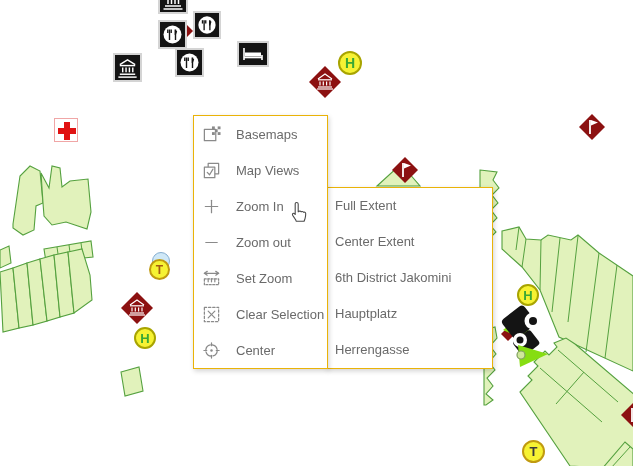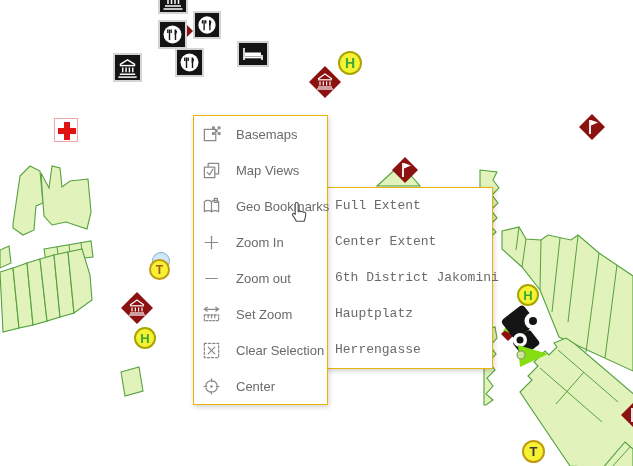--- a/index.html
+++ b/index.html
@@ -28,21 +28,21 @@
   .cross-box{width:24px;height:24px;background:#fff;border:1px solid #f0a6a6;box-sizing:border-box;position:relative;}
   .cross-box .cv{position:absolute;left:9px;top:3px;width:6px;height:18px;background:var(--cross_red,#e01212);}
   .cross-box .ch{position:absolute;left:3px;top:9px;width:18px;height:6px;background:var(--cross_red,#e01212);}
   .poi-black{background:var(--poi_black,#141414);border:2px solid #d4d4d4;box-sizing:content-box;}
   
   .panel{
     position:absolute;background:#fff;border:1px solid #eab308;
     box-shadow:1px 2px 5px rgba(0,0,0,.18);
   }
   #context-menu{left:193px;top:115px;width:133px;z-index:5;}
-  #bookmarks-submenu{left:326px;top:187px;width:165px;z-index:4;font-family:Liberation Mono, monospace;}
+  #bookmarks-submenu{left:326px;top:187px;width:165px;z-index:4;}
   .menu-item{height:36px;display:flex;align-items:center;padding:0 4px 0 8px;
     color:var(--menu_text,#6a6a6a);font-size:13px;cursor:default;white-space:nowrap;}
   .menu-item svg{width:19px;height:19px;margin-right:15px;flex:none;
     stroke:var(--icon_gray,#8a8a8a);fill:none;stroke-width:1.3;stroke-linecap:round;stroke-linejoin:round;}
   .submenu-item{height:36px;line-height:36px;padding-left:8px;
     color:var(--menu_text,#6a6a6a);font-size:13px;white-space:nowrap;cursor:default;}
   #hand-cursor{position:absolute;left:288px;top:201px;z-index:10;}
 </style>
 </head>
 <body>
@@ -292,28 +292,20 @@
 
     <div class="menu-item">
       <svg viewBox="0 0 20 20">
         <rect x="6.5" y="2.5" width="11" height="11"></rect>
         <rect x="2.5" y="6.5" width="11" height="11" fill="#fff"></rect>
         <polyline points="5.5,12 8,14.5 11.5,8.5"></polyline>
       </svg>
       <span>Map Views</span>
     </div>
 
-    <div class="menu-item">
-      <svg viewBox="0 0 20 20">
-        <path d="M10 5 C8 3.2 4.5 3.2 2.5 5 V15.5 C4.5 13.8 8 13.8 10 15.5 C12 13.8 15.5 13.8 17.5 15.5 V5 C15.5 3.2 12 3.2 10 5 Z"></path>
-        <line x1="10" y1="5" x2="10" y2="15.5"></line>
-        <rect x="13" y="1.5" width="3.2" height="4.2"></rect>
-      </svg>
-      <span>Geo Bookmarks</span>
-    </div>
 
     <div class="menu-item">
       <svg viewBox="0 0 20 20">
         <line x1="10" y1="3.5" x2="10" y2="16.5"></line>
           <line x1="3.5" y1="10" x2="16.5" y2="10"></line>
       </svg>
       <span>Zoom In</span>
     </div>
 
     <div class="menu-item">

